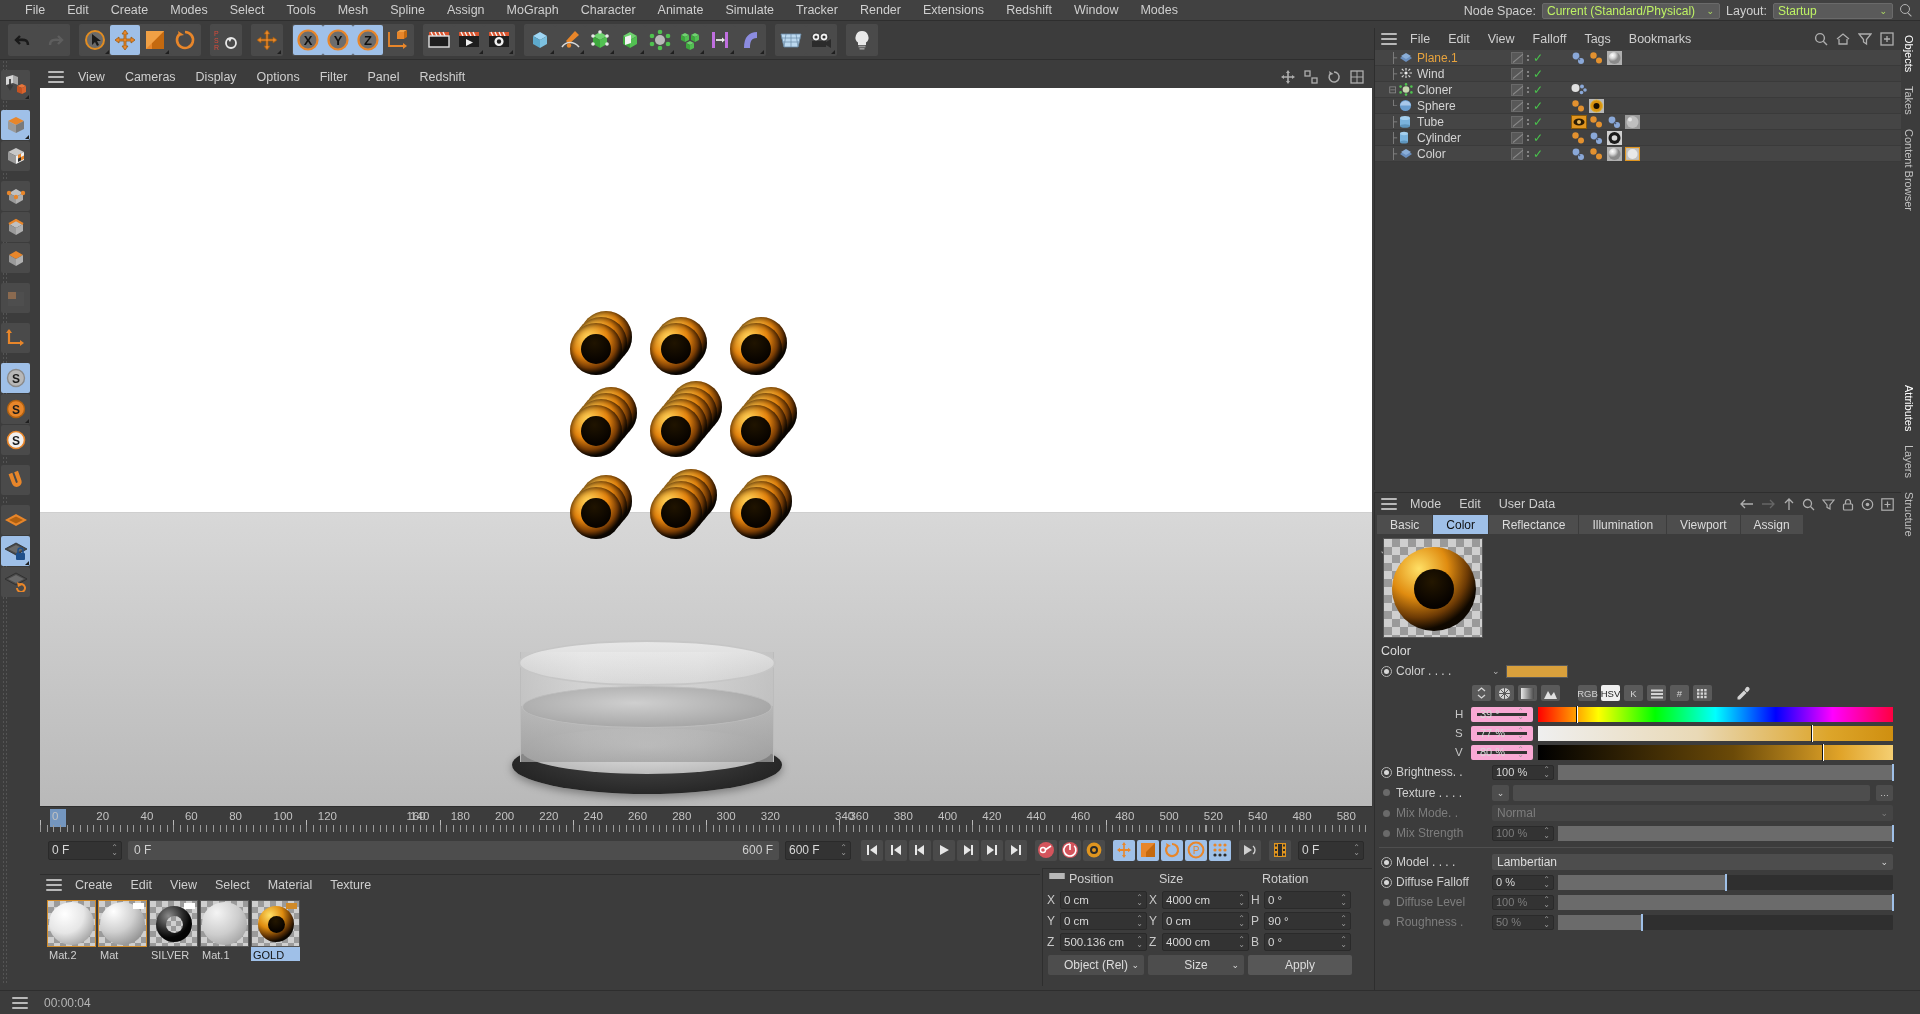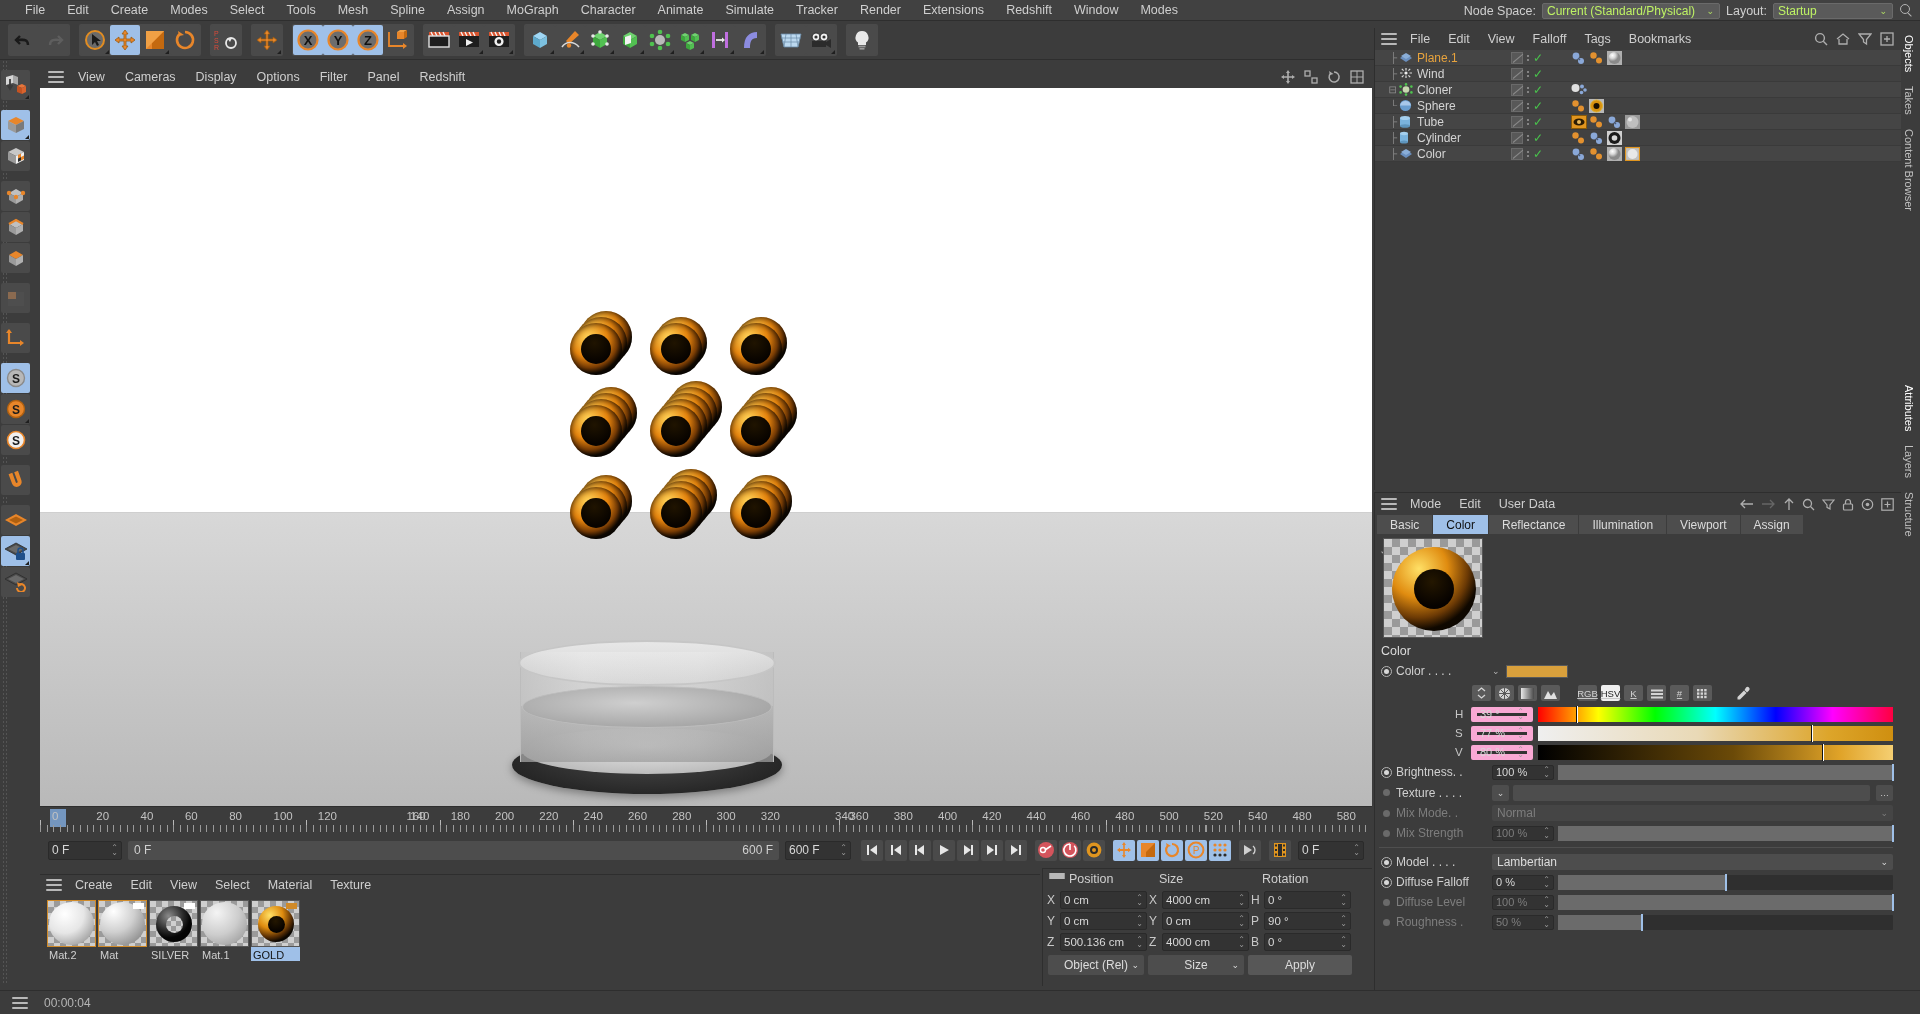--- a/index.html
+++ b/index.html
@@ -197,21 +197,21 @@
   .collapse{ position:absolute; left:-10px; top:44px; font-size:11px; color:#b0b0b0;}
   .sect{ font-size:12.5px; color:#dcdcdc; padding:6px 0 3px 6px;}
   .prow{ display:flex; align-items:center; height:20px; padding-left:6px; gap:4px;}
   .radio{ width:11px; height:11px; border:1.5px solid #b5b5b5; border-radius:50%; position:relative; flex:none;}
   .radio.on::after{content:""; position:absolute; left:2px; top:2px; width:5px; height:5px; border-radius:50%; background:#d8d8d8;}
   .radio.off{ border:none; width:7px; height:7px; background:#6a6a6a; border-radius:50%; margin:0 2px;}
   .plabel{ width:92px; font-size:12px; color:#d0d0d0;}
   .plabel.dim{ color:#7d7d7d;}
   .swatch{ width:62px; height:13px; border:1px solid #5a5a5a;}
   .chev{ font-size:9px; color:#b5b5b5; margin-right:2px;}
-  .iconrow{ display:flex; align-items:flex-start; gap:4px; padding:4px 0 4px 97px;text-decoration:underline;}
+  .iconrow{ display:flex; align-items:flex-start; gap:4px; padding:4px 0 4px 97px;}
   .ibtn{ width:19px; height:16px; background:#5a5a5a; border-radius:2px; display:flex; align-items:center;
     justify-content:center; font-size:9.5px; color:#d4d4d4;}
   .ibtn.on{ background:#efefef; color:#1c1c1c;}
   .hsvrow{ display:flex; align-items:center; height:18px; padding-left:80px; gap:5px; margin-bottom:1px;}
   .hsvlab{ width:11px; font-size:11.5px; color:#c6c6c6;}
   .hsvfield{ width:62px; height:15px; background:#333; border:6px solid #f9a8d4; border-radius:2px;
     display:flex; align-items:center; padding:0 3px; font-size:11px; color:#d8d8d8;}
   .grad{ flex:1; height:15px; margin-right:8px; position:relative;}
   .grad .mk{ position:absolute; top:-1px; width:2px; height:17px; background:#ffffff; border-left:1px solid #111;}
   .srow{ display:flex; align-items:center; height:20px; padding-left:6px; gap:4px;}

